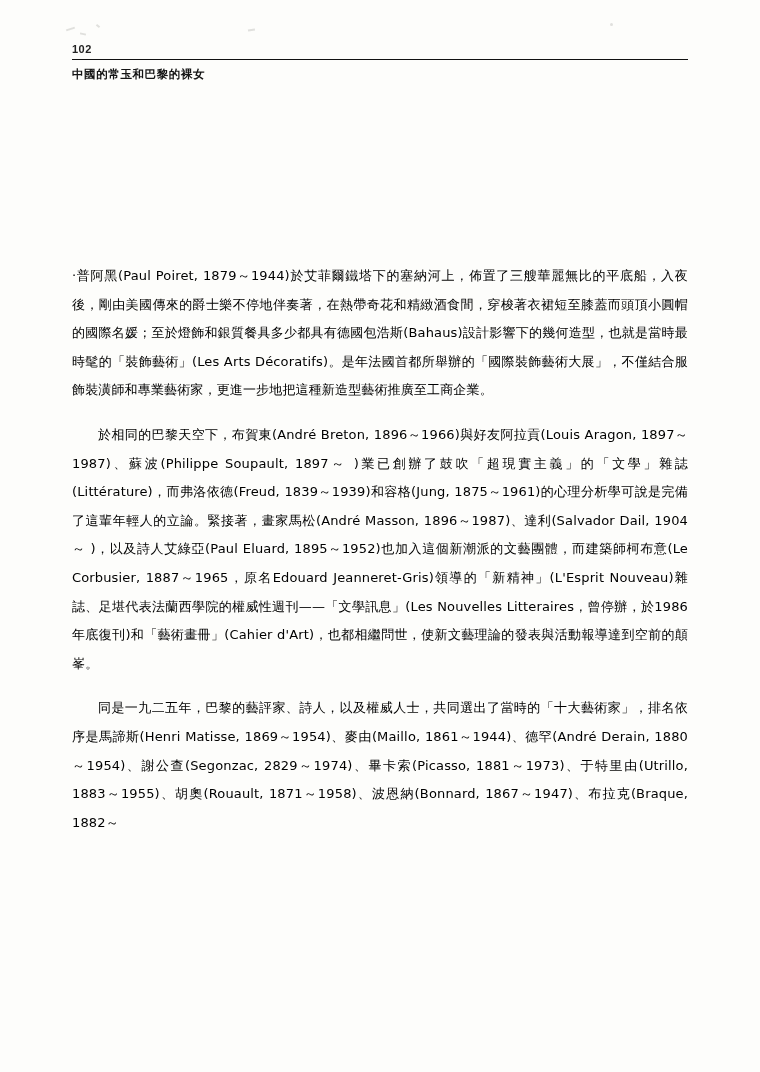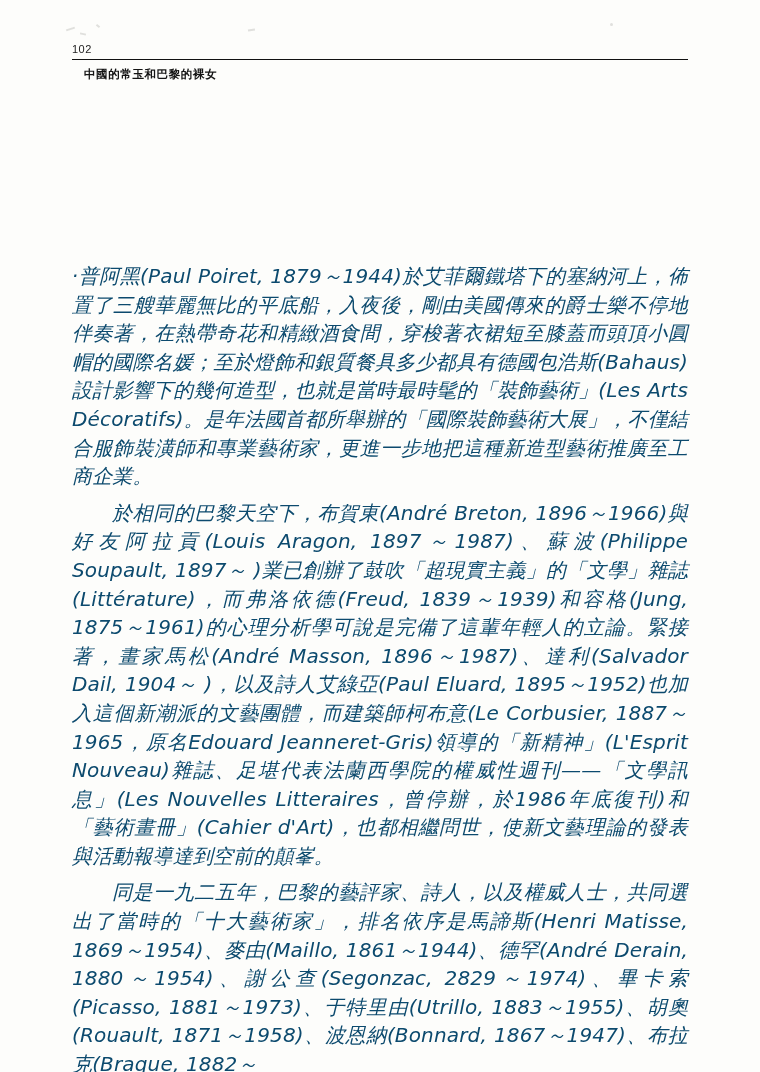--- a/index.html
+++ b/index.html
@@ -39,56 +39,55 @@
     left: 72px;
     top: 42px;
     width: 616px;
   }
   .folio {
     font-family: "Liberation Sans", sans-serif;
     font-size: 11px;
     letter-spacing: 0.5px;
     color: #222;
     line-height: 14px;
+    font-weight: bold;
   }
   .rule {
     margin-top: 3px;
     border-top: 1.4px solid #111;
     width: 616px;
     height: 0;
   }
   .running-head {
     margin-top: 7px;
     font-family: "DejaVu Sans", sans-serif;
     font-size: 11.5px;
     font-weight: bold;
     letter-spacing: 0.6px;
     color: #141414;
-    margin-left: 12px;
   }
 
   .body-col {
     position: absolute;
     left: 72px;
     top: 262px;
     width: 616px;
   }
   p.para {
     margin: 0 0 0 0;
     font-family: "DejaVu Sans", "Liberation Serif", serif;
-    font-size: 20px;
+    font-size: 13px;
     line-height: 28.6px;
     text-align: justify;
     text-justify: inter-character;
-    color: #0c4a6e;
+    color: #000000;
     letter-spacing: 0.15px;
-    font-style: italic;
   }
   p.para + p.para {
-    margin-top: 8px;
+    margin-top: 16px;
   }
   p.indent {
     text-indent: 2em;
   }
   .bullet-lead {
     letter-spacing: 0.2px;
   }
 </style>
 </head>
 <body>

